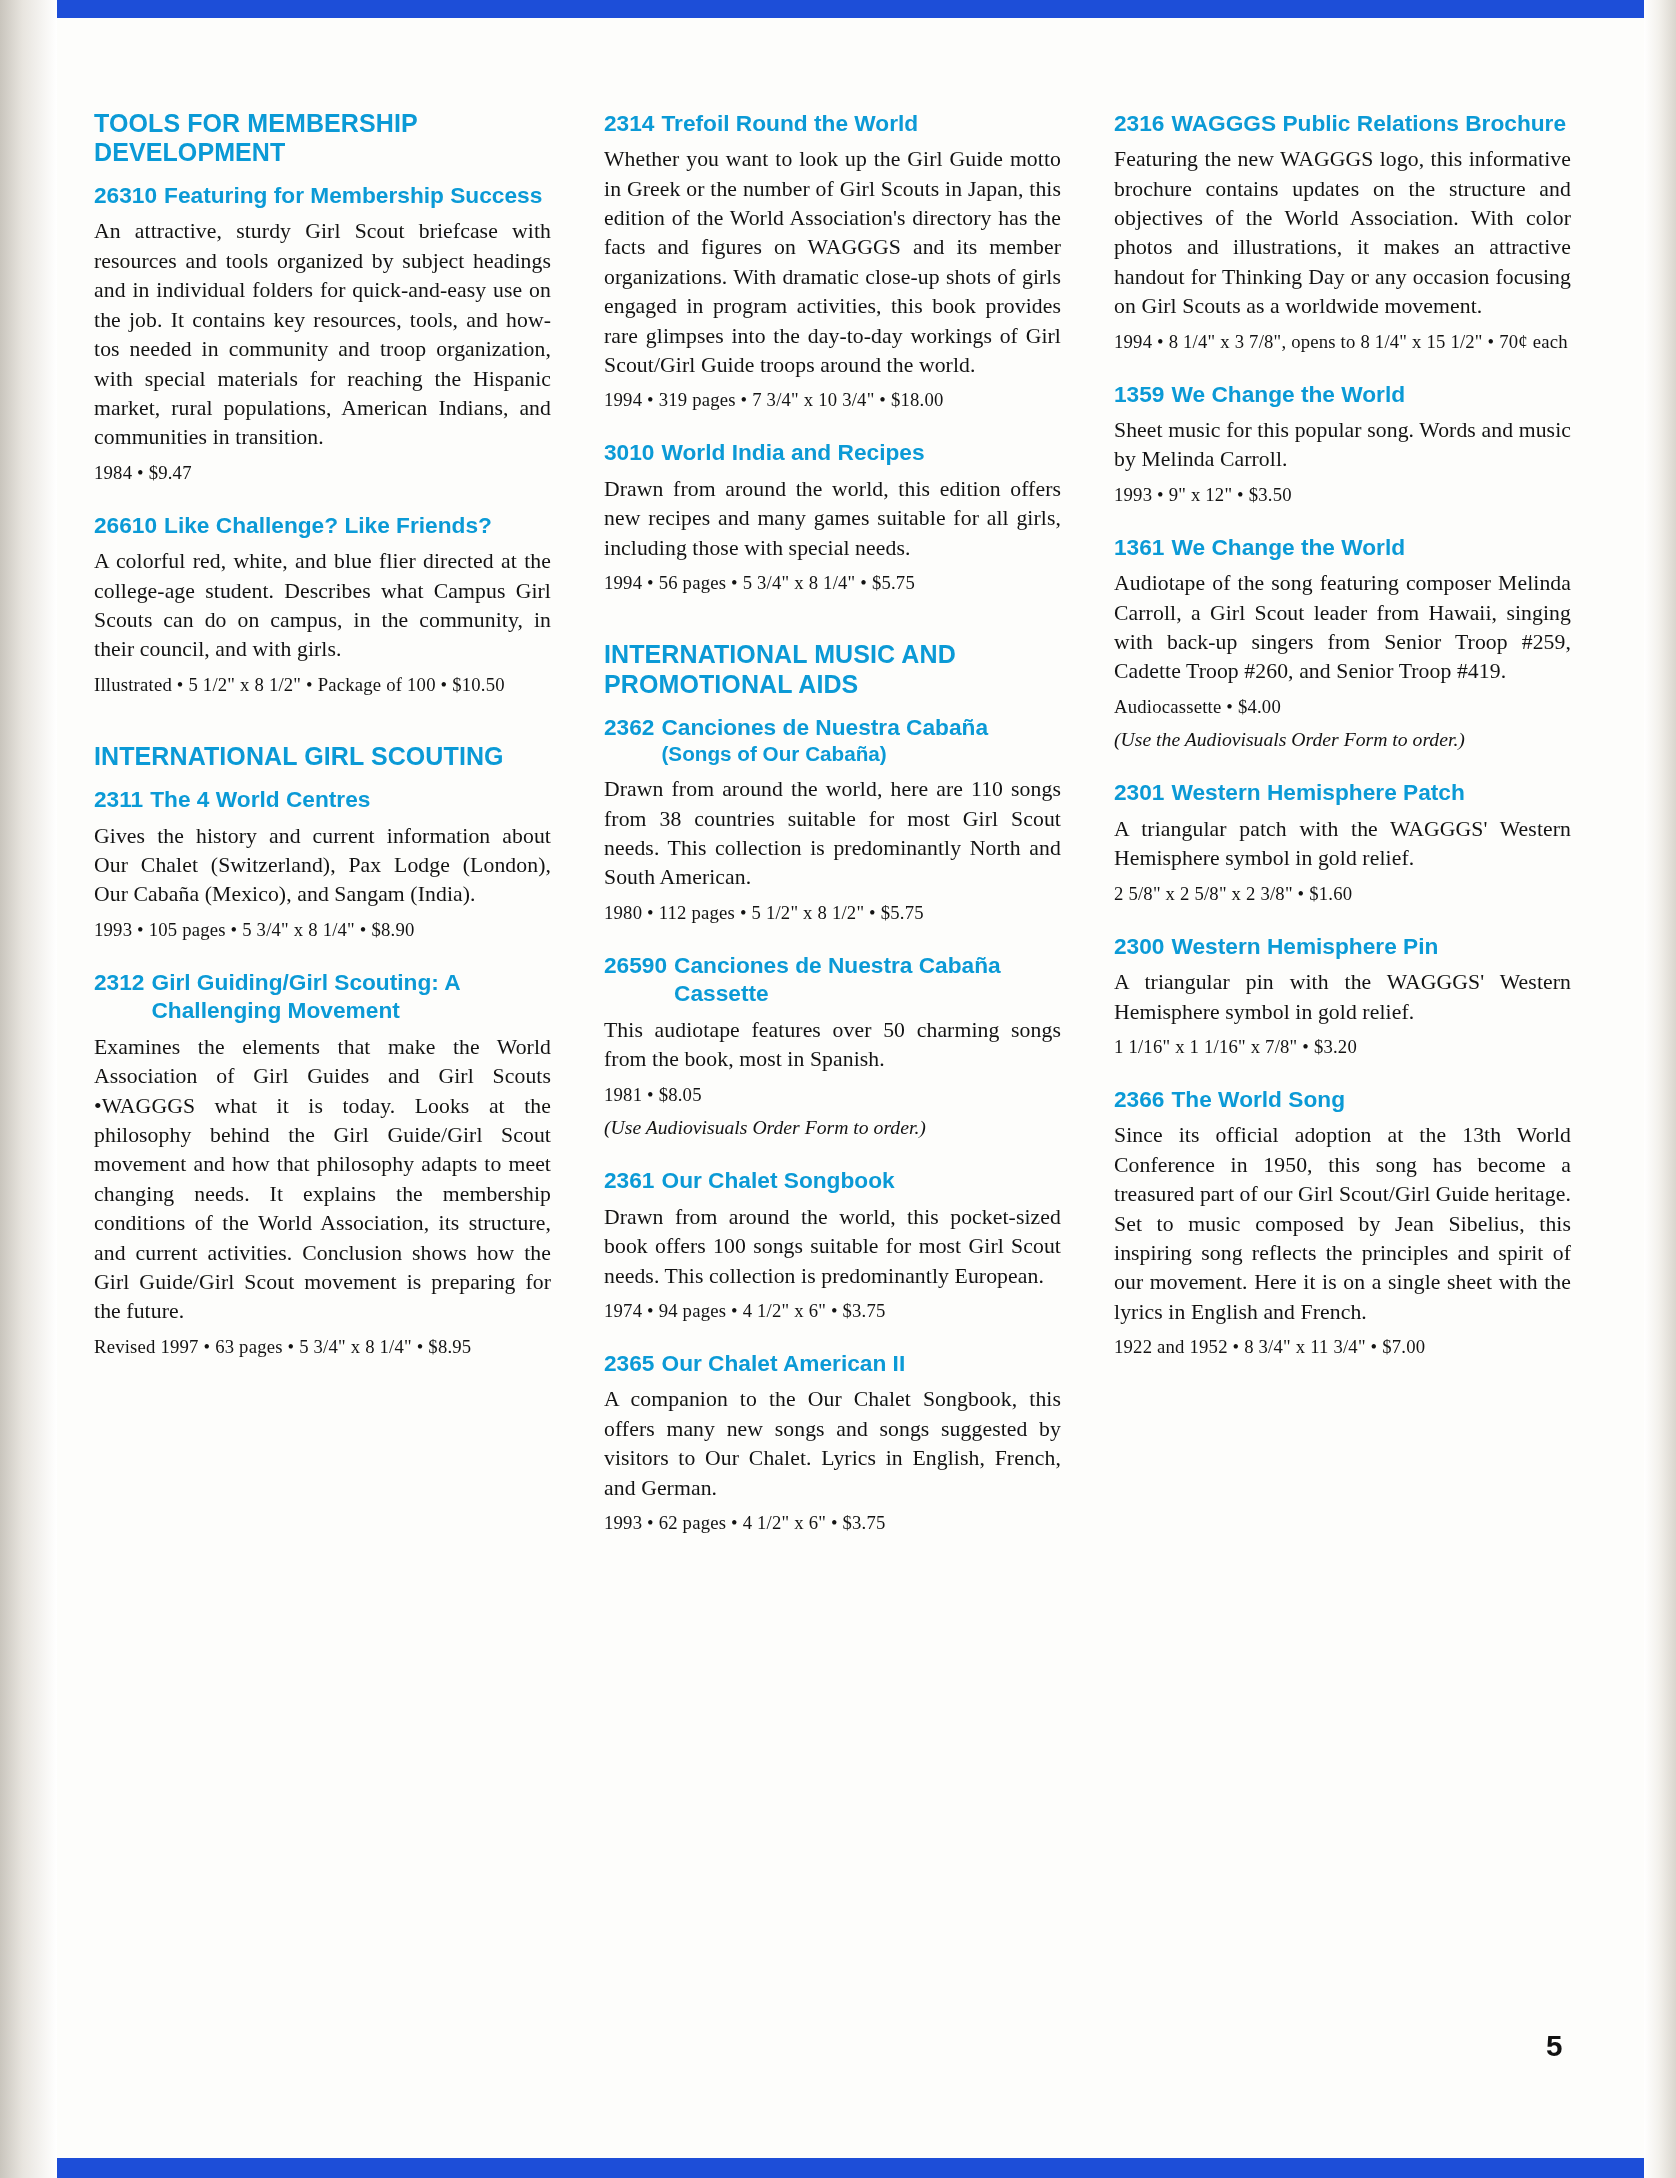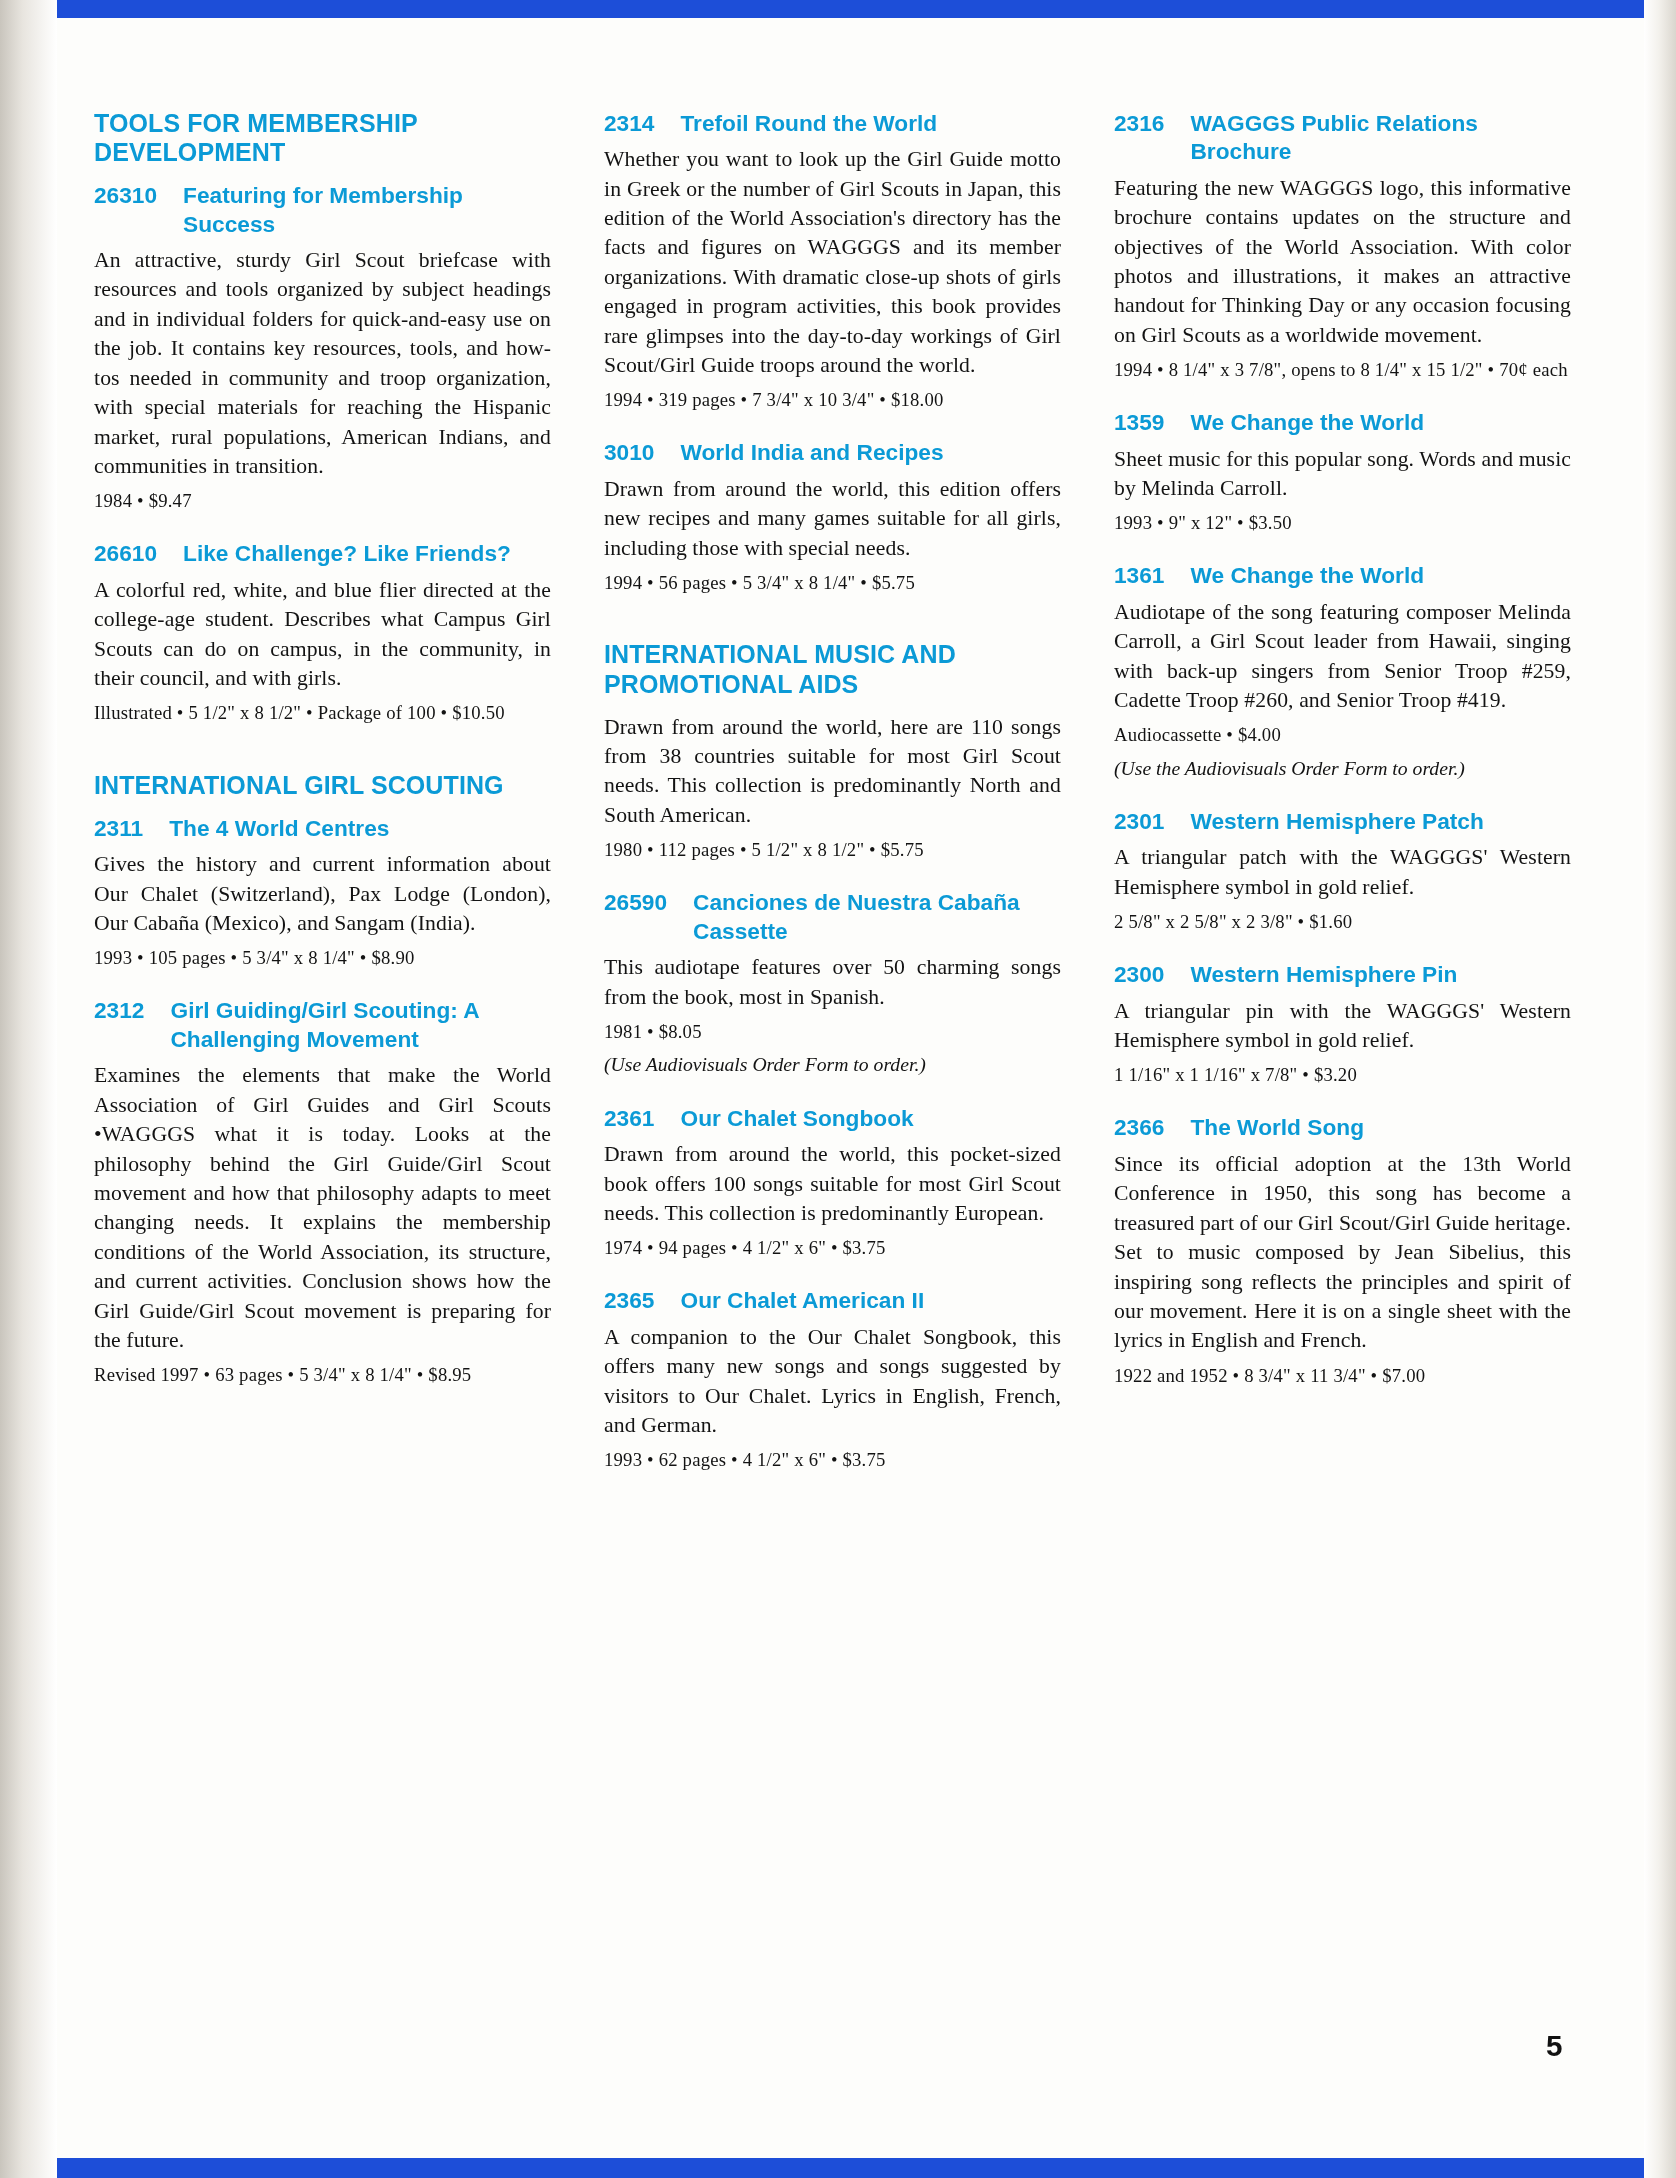--- a/index.html
+++ b/index.html
@@ -71,21 +71,21 @@
     margin-bottom: 25.6px;
   }
   .item-head {
     font-family: "Liberation Sans", sans-serif;
     font-weight: bold;
     font-size: 22.7px;
     line-height: 1.26;
     color: #0b9ad6;
     margin: 0 0 7.9px 0;
     display: flex;
-    gap: 26px;
+    gap: 7px;
   }
   .item-head .num {
     flex: 0 0 auto;
   }
   .item-head .ttl {
     flex: 1 1 auto;
   }
   .item-head .ttl .sub {
     display: block;
     font-size: 20.7px;
@@ -182,20 +182,24 @@
           <div class="item">
             <div class="item-head">
               <span class="num">3010</span>
               <span class="ttl"><span>World India and Recipes</span></span>
             </div>
             <p class="body">Drawn from around the world, this edition offers new recipes and many games suitable for all girls, including those with special needs.</p>
             <p class="meta">1994 • 56 pages •  5 3/4" x 8 1/4" • $5.75</p>
           </div>
           <h2 class="sec-head second">INTERNATIONAL MUSIC AND PROMOTIONAL AIDS</h2>
           <div class="item">
+            <div class="item-head">
+              <span class="num">2362</span>
+              <span class="ttl"><span>Canciones de Nuestra Cabaña</span><span class="sub">(Songs of Our Cabaña)</span></span>
+            </div>
             <p class="body">Drawn from around the world, here are 110 songs from 38 countries suitable for most Girl Scout needs. This collection is predominantly North and South American.</p>
             <p class="meta">1980 • 112 pages • 5 1/2" x 8 1/2" • $5.75</p>
           </div>
           <div class="item">
             <div class="item-head">
               <span class="num">26590</span>
               <span class="ttl"><span>Canciones de Nuestra Cabaña Cassette</span></span>
             </div>
             <p class="body">This audiotape features over 50 charming songs from the book, most in Spanish.</p>
             <p class="meta">1981 • $8.05</p>

